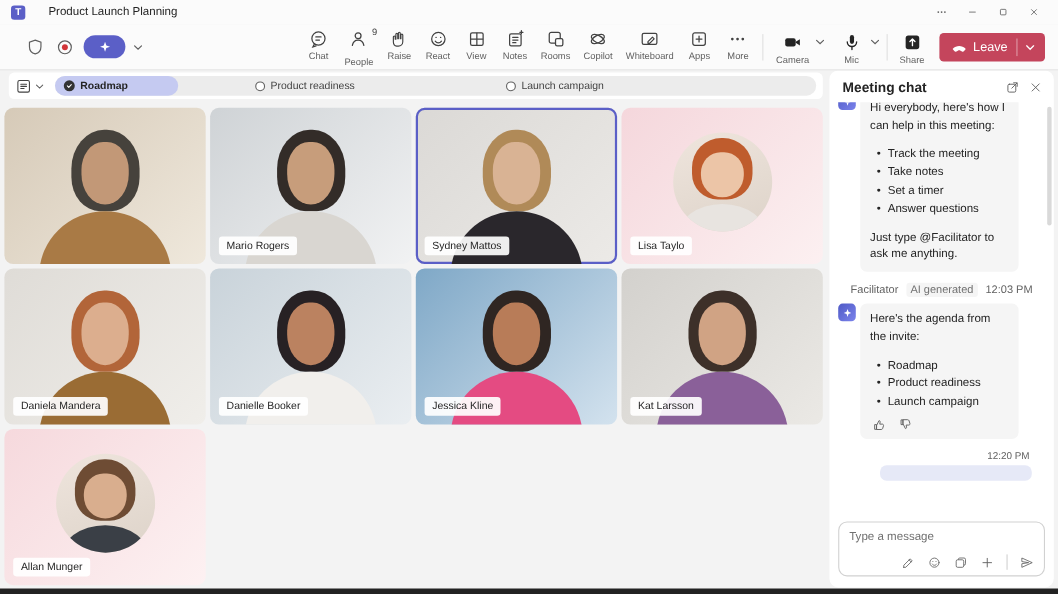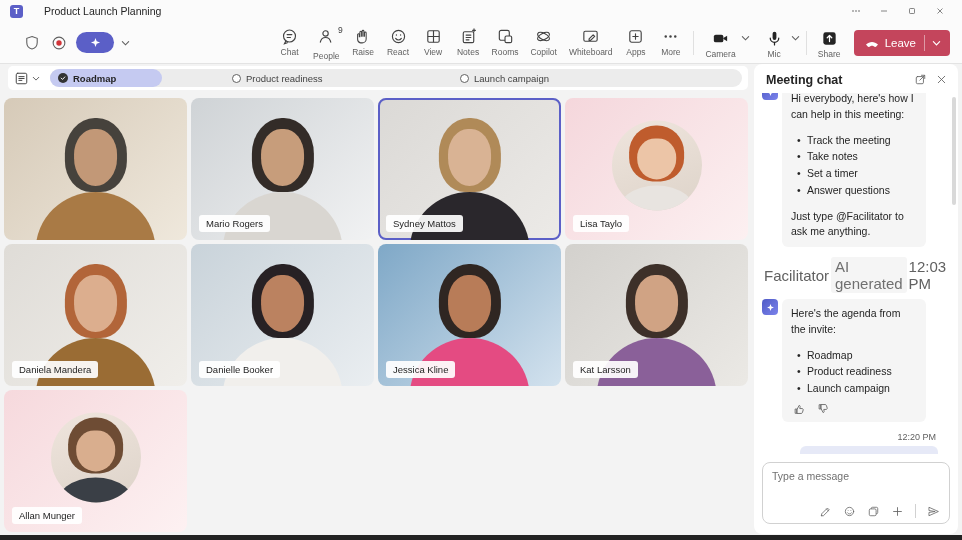--- a/index.html
+++ b/index.html
@@ -100,27 +100,27 @@
     line-height:1.5; flex:1; margin-right:24px; }
   .bubble ul { list-style:none; margin:10px 0 2px 6px; }
   .bubble li { position:relative; padding-left:10px; margin:1px 0; }
   .bubble li::before { content:"•"; position:absolute; left:0; color:#242424; }
   .bubble .outro { margin-top:10px; }
   .pill-btn { display:inline-block; border:1px solid #d1d1d1; border-radius:4px; background:#fff;
     font-size:10px; color:#242424; padding:3px 8px; margin-top:10px; }
   .thumbs { display:inline-flex; gap:12px; margin-left:12px; color:#616161; vertical-align:middle; }
   .thumbs2 { display:flex; gap:12px; color:#616161; margin:6px 0 0 2px; }
   .thumbs svg, .thumbs2 svg { width:12px; height:12px; }
-  .meta-row { display:flex; align-items:center; gap:2px; font-size:15px; color:#616161; margin:10px 2px 0; }
+  .meta-row { display:flex; align-items:center; gap:7px; font-size:10px; color:#616161; margin:10px 2px 0;justify-content:center; }
   .meta-badge { color:#707070; background:#f5f5f5; border-radius:3px; padding:1px 4px; }
   .time-right { text-align:right; font-size:9px; color:#616161; margin:10px 14px 0 0; }
   .sent-bubble { background:#e6e9f7; border-radius:6px; padding:7px 9px; font-size:10.5px; color:#242424;
     line-height:1.5; margin:4px 12px 0 38px; }
   .chat-scrollbar { position:absolute; right:2px; top:4px; width:4px; height:108px; background:#d9d9d9; border-radius:2px; }
-  .compose { margin:8px 8px 10px; border:1px solid #d1d1d1; border-radius:8px; height:62px;
+  .compose { margin:8px 8px 10px; border:1px solid #d1d1d1; border-radius:8px; height:50px;
     padding:7px 9px 5px; display:flex; flex-direction:column; }
   .compose input { border:none; outline:none; font-size:10.5px; color:#242424; font-family:inherit;
     background:transparent; width:100%; }
   .compose input::placeholder { color:#707070; }
   .compose-icons { margin-top:auto; display:flex; align-items:center; gap:11px; justify-content:flex-end; color:#616161; }
   .compose-icons svg { width:13px; height:13px; }
   .compose-sep { width:1px; height:14px; background:#d1d1d1; }
 
   .bottom-strip { position:absolute; left:0; right:0; bottom:0; height:5px; background:#222; z-index:40; }
 </style>

